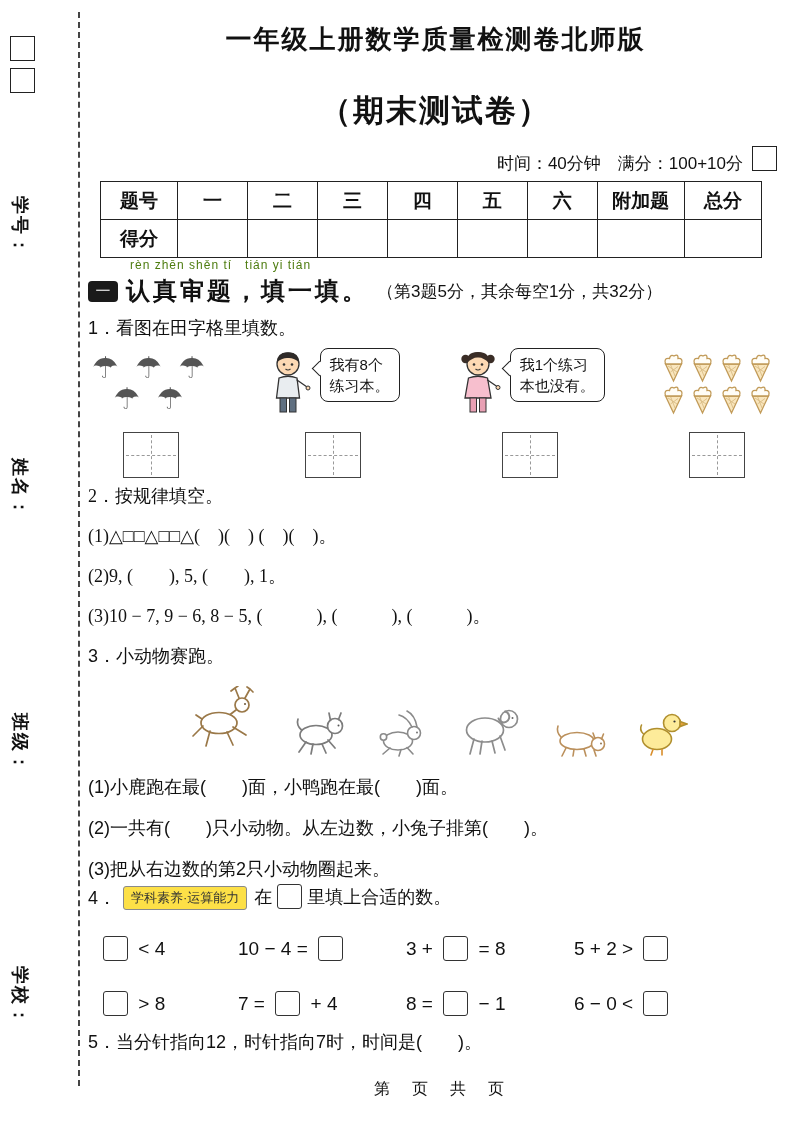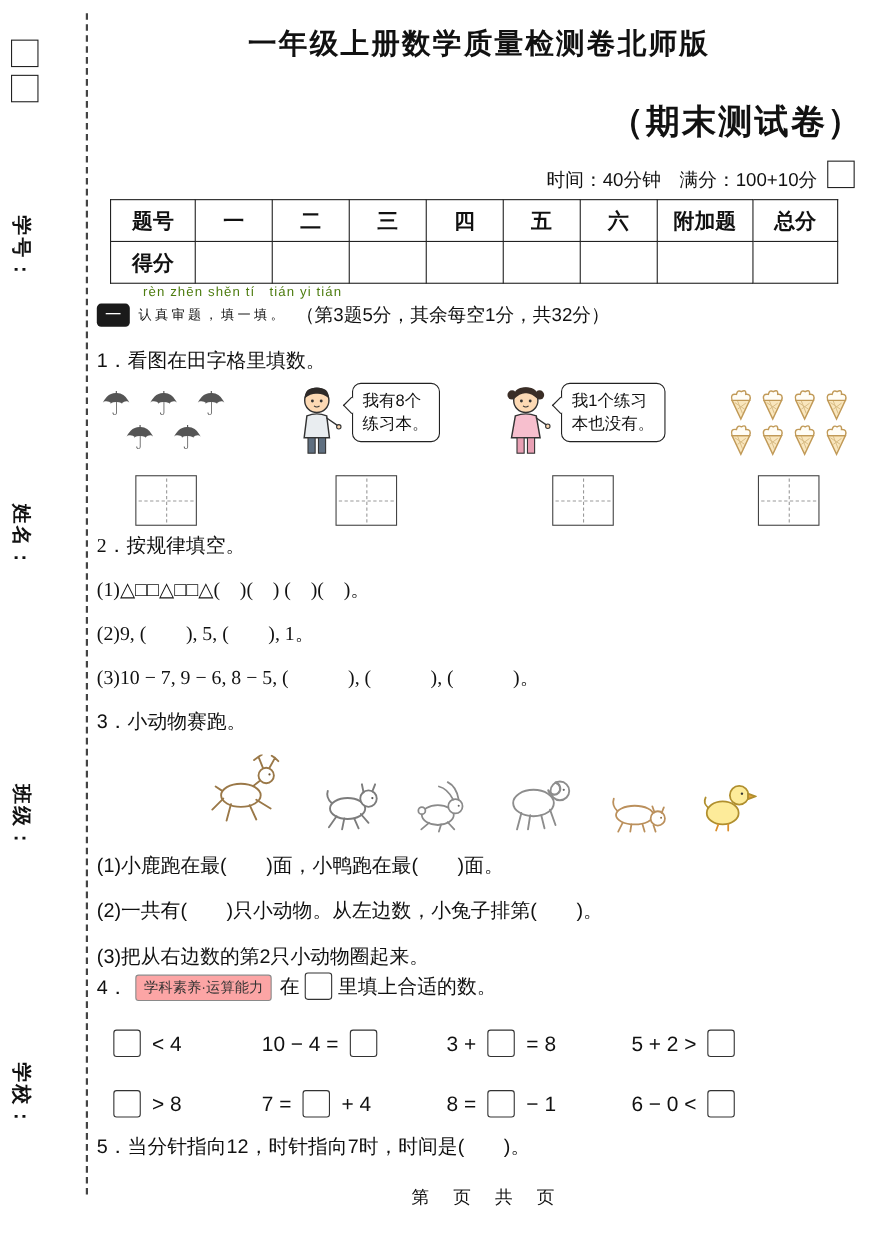--- a/index.html
+++ b/index.html
@@ -13,36 +13,36 @@
   
   .binding-line { position:absolute; left:78px; top:12px; bottom:36px; border-left:2px dashed #444; }
   .margin-box { position:absolute; left:10px; width:25px; height:25px; border:1.6px solid #222; background:#fff; }
   .margin-label {
     position:absolute; left:-20px; width:80px; text-align:center;
     font-size:18px; font-weight:600; transform:rotate(90deg); letter-spacing:2px; white-space:nowrap;
   }
 
   
   .title { position:absolute; left:86px; right:8px; top:22px; text-align:center; font-size:26px; font-weight:bold; letter-spacing:2px;font-family:Liberation Mono, monospace; }
-  .subtitle { position:absolute; left:86px; right:8px; top:90px; text-align:right; font-size:31px; font-weight:bold; letter-spacing:2px; }
+  .subtitle { position:absolute; left:86px; right:8px; top:90px; text-align:center; font-size:31px; font-weight:bold; letter-spacing:2px; }
   .corner-box { position:absolute; right:16px; top:146px; width:25px; height:25px; border:1.5px solid #222; }
   .meta { position:absolute; right:50px; top:152px; font-size:17px; }
 
   
   .score-table { position:absolute; left:100px; top:181px; width:662px; border-collapse:collapse; table-layout:fixed; }
   .score-table td { border:1.6px solid #222; height:38px; text-align:center; font-size:19px; background:#fff; }
   .score-table td.hd { font-weight:bold; }
 
   
   .section1 { position:absolute; left:88px; top:257px; right:16px; }
   .pinyin { font-size:12px; color:#4d7c0f; margin-left:42px; letter-spacing:1px; }
   .sec-line { display:flex; align-items:center; gap:8px; margin-top:1px; }
   .sec-badge { background:#1a1a1a; color:#fff; min-width:30px; height:21px; border-radius:4px;
     display:inline-flex; align-items:center; justify-content:center; font-size:15px; }
-  .sec-title { font-weight:normal; font-size:12px; letter-spacing:3px; white-space:nowrap; }
+  .sec-title { font-weight:bold; font-size:24px; letter-spacing:3px; white-space:nowrap; }
   .sec-note { font-size:17px; white-space:nowrap; }
 
   
   .q1-text { position:absolute; left:88px; top:316px; font-size:18px; }
   .q1-row { position:absolute; left:92px; top:344px; right:20px; display:flex; justify-content:space-between; align-items:flex-start; }
   .q1-group { display:flex; flex-direction:column; align-items:center; }
   .pic { height:80px; display:flex; align-items:center; justify-content:center; gap:8px; }
   .umbrellas { font-size:30px; color:#555; line-height:1.02; text-align:center; letter-spacing:4px; }
   .bubble { position:relative; border:1.5px solid #222; border-radius:8px; padding:5px 9px; font-size:15px;
     line-height:1.4; white-space:pre-line; background:#fff; align-self:flex-start; margin-top:4px; }
@@ -57,21 +57,21 @@
   .q2 { position:absolute; left:88px; top:484px; font-size:18px; line-height:24px;font-family:Liberation Serif, serif; }
   .q2 .q-item { margin-top:16px; }
   .q3 { position:absolute; left:88px; top:644px; font-size:18px; line-height:24px; }
   .animals { display:flex; align-items:flex-end; justify-content:space-between; margin:10px 0 14px 95px; width:505px; height:80px; }
   .q3 .q-item { margin-top:17px; }
   .q5 { position:absolute; left:88px; top:1030px; font-size:18px; }
 
   
   .q4 { position:absolute; left:88px; top:884px; font-size:18px; }
   .q4-lead { display:flex; align-items:center; gap:7px; }
-  .tag { border:1.2px solid #8a8a8a; background:#fca5a5; border-radius:3px; font-size:13px; padding:2px 7px; color:#333; white-space:nowrap; }
+  .tag { border:1.2px solid #8a8a8a; background:#fde047; border-radius:3px; font-size:13px; padding:2px 7px; color:#333; white-space:nowrap; }
   .eq-grid { display:grid; grid-template-columns:140px 168px 168px 1fr; row-gap:27px; margin:24px 0 0 10px; font-size:19px; align-items:center; }
   .ans-box { display:inline-block; width:25px; height:25px; border:1.6px solid #333; border-radius:3px;
     vertical-align:middle; margin:0 5px 3px 5px; background:#fff; }
 
   .footer { position:absolute; left:88px; right:0; bottom:22px; text-align:center; font-size:16px; letter-spacing:3px; }
 </style>
 </head>
 <body>
 
 <div class="page">

